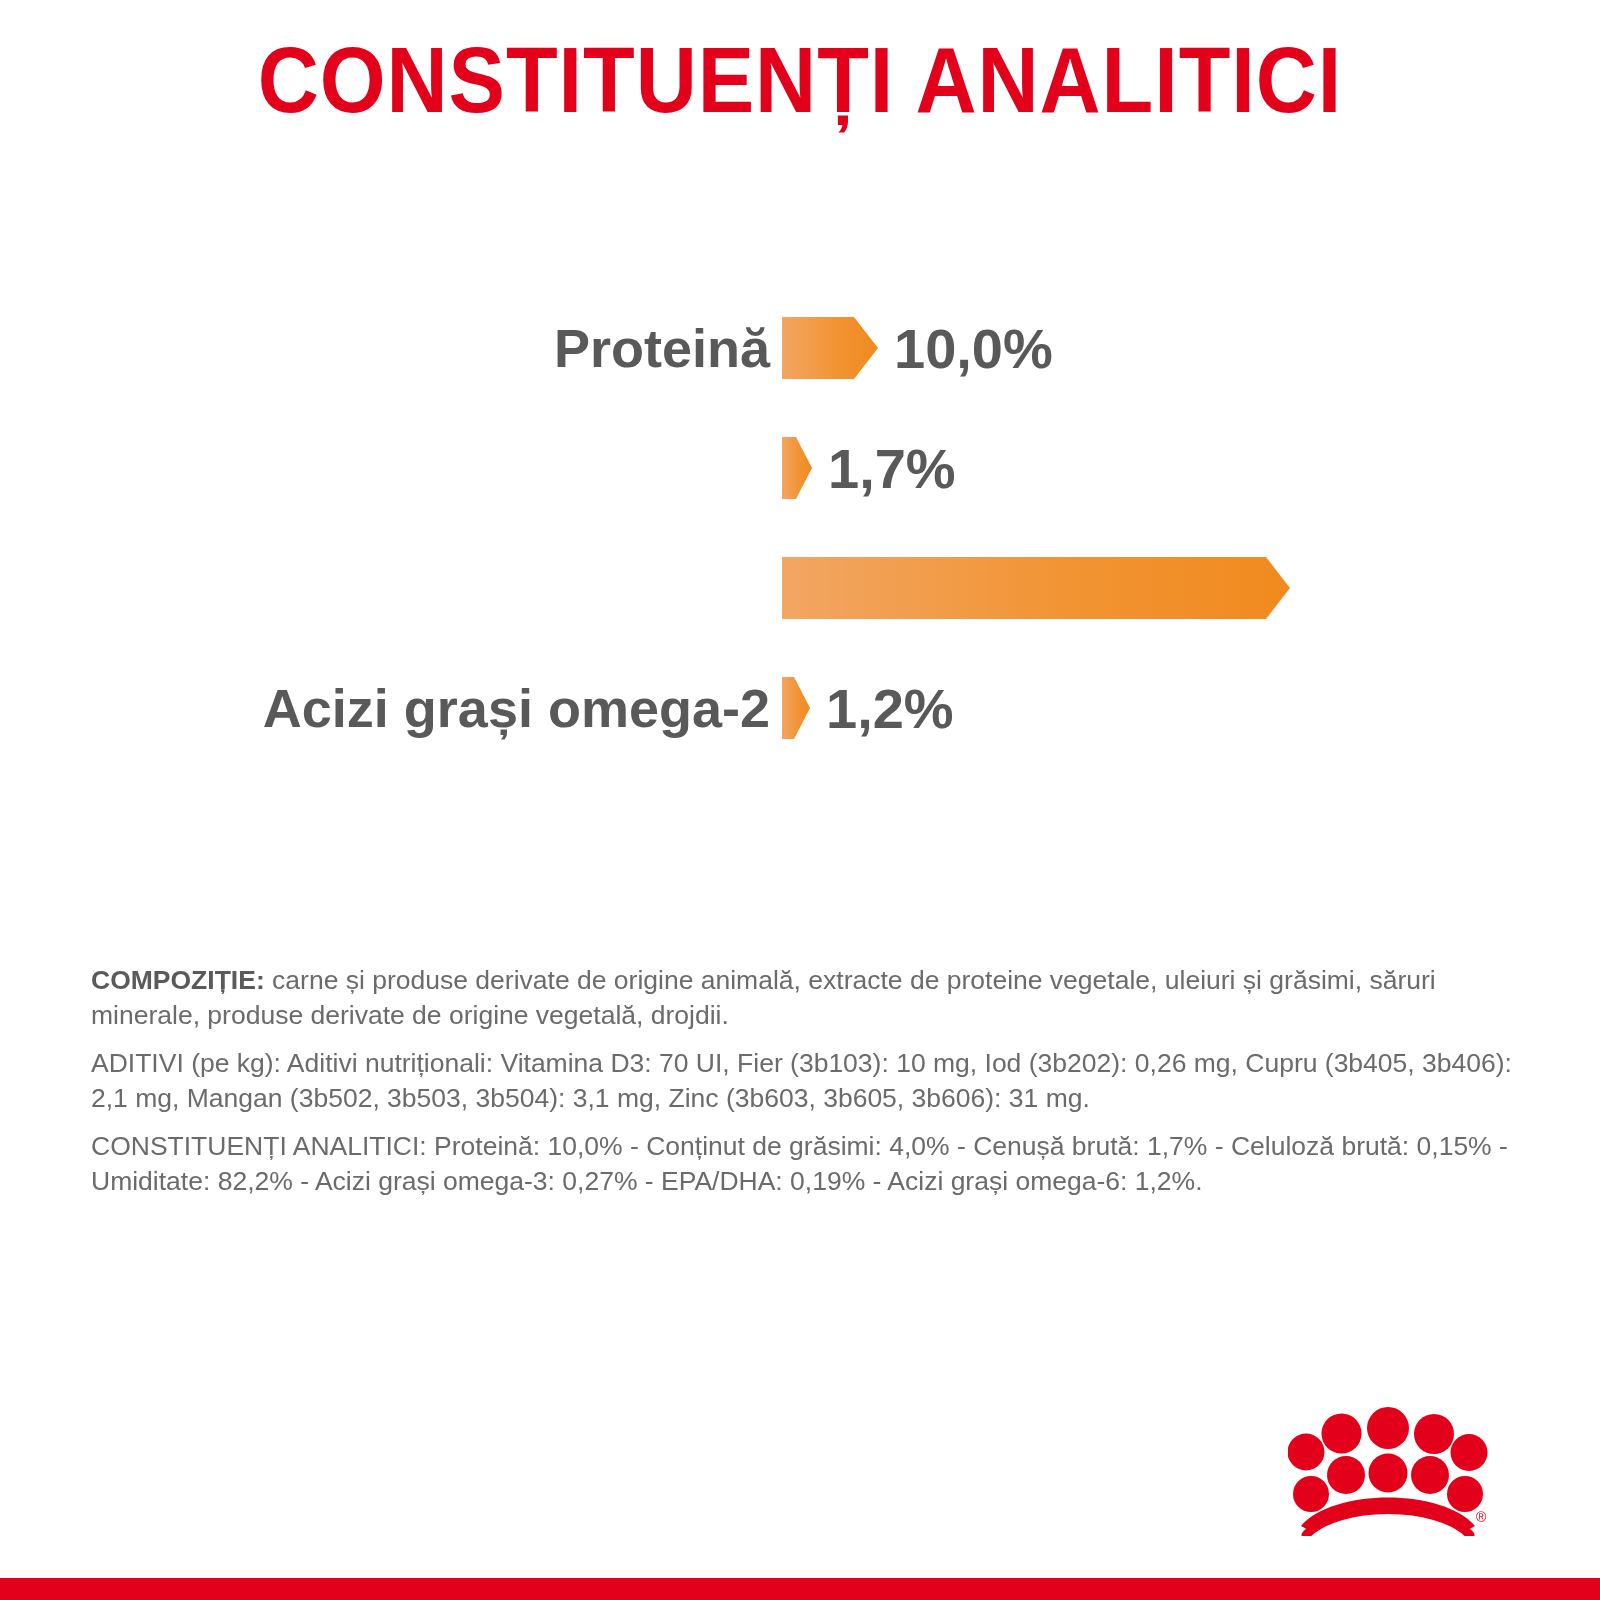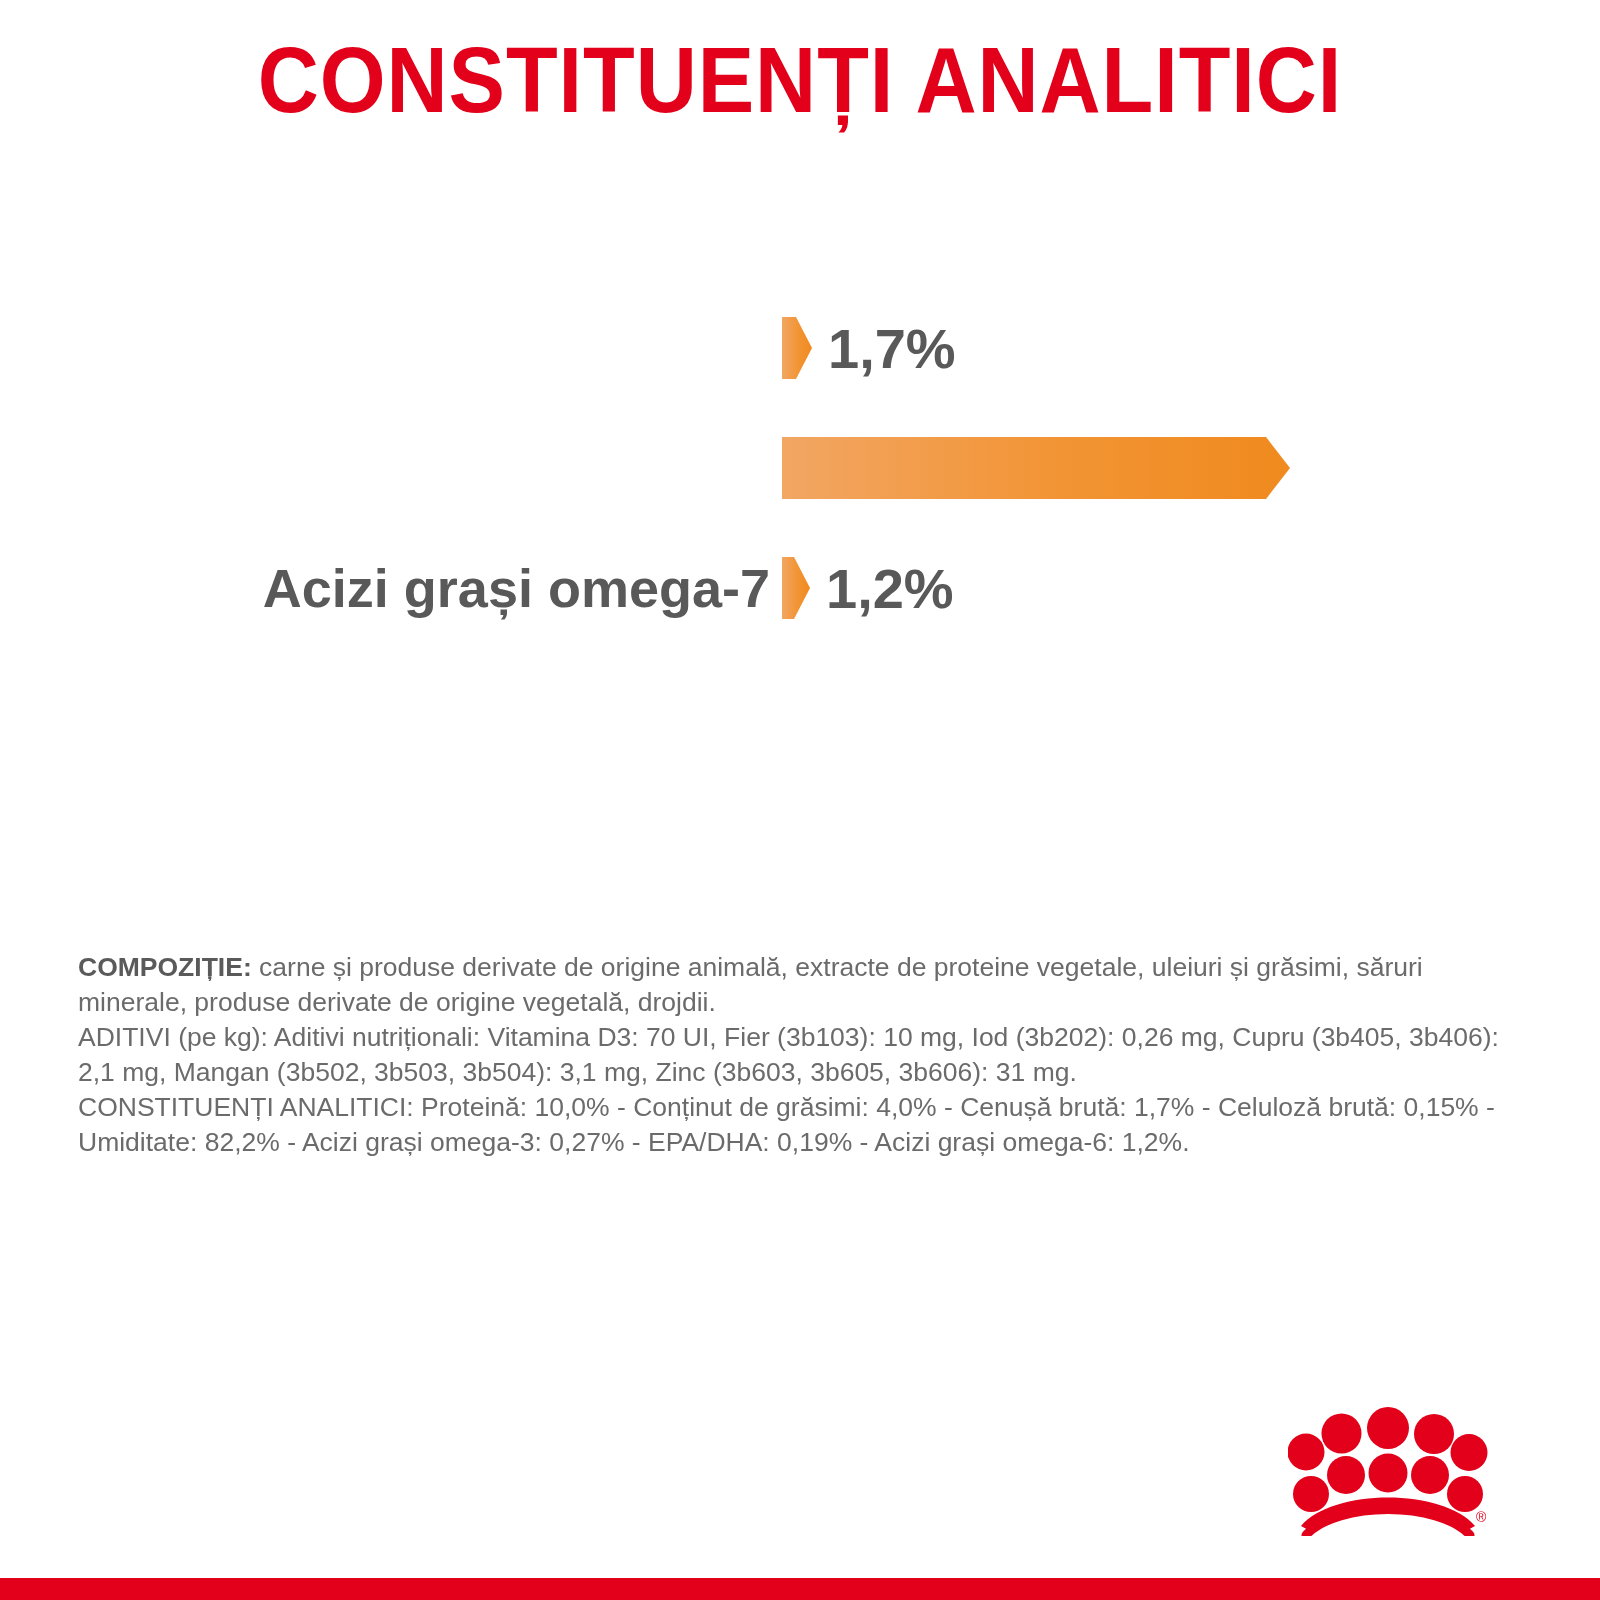--- a/index.html
+++ b/index.html
@@ -93,21 +93,21 @@
     position: absolute;
     left: 78px;
     top: 950px;
     width: 1452px;
     color: #6b6b6b;
     font-family: "Liberation Sans Narrow", "Liberation Sans", sans-serif;
     font-size: 26.5px;
     line-height: 1.32;
   }
   .composition p {
-    margin: 0;
+    margin: 13px;
   }
   .composition .lead {
     font-weight: 700;
     color: #5a5a5a;
   }
 
   
   .logo {
     position: absolute;
     left: 1288px;
@@ -127,37 +127,44 @@
     background: #e2001a;
   }
 </style>
 </head>
 <body>
 
 <div class="title">CONSTITUENȚI ANALITICI</div>
 
 <div class="rows">
 
+  <div class="row">
+    <div class="label-slot">Proteină</div>
+    <div class="bar-slot">
+      <div class="bar" style="width:96px"></div>
+    </div>
+    <div class="value-slot" style="left:894px">10,0%</div>
+  </div>
 
 
   <div class="row">
     <div class="bar-slot">
       <div class="bar tiny" style="width:30px"></div>
     </div>
     <div class="value-slot" style="left:828px">1,7%</div>
   </div>
 
   <div class="row">
     <div class="bar-slot">
       <div class="bar" style="width:508px"></div>
     </div>
   </div>
 
   <div class="row">
-    <div class="label-slot">Acizi grași omega-7</div>
+    <div class="label-slot">Acizi grași omega-2</div>
     <div class="bar-slot">
       <div class="bar tiny" style="width:28px"></div>
     </div>
     <div class="value-slot" style="left:826px">1,2%</div>
   </div>
 
 </div>
 
 <div class="composition">
   <p><span class="lead">COMPOZIȚIE:</span><span> carne și produse derivate de origine animală, extracte de proteine vegetale, uleiuri și grăsimi, săruri minerale, produse derivate de origine vegetală, drojdii.</span></p>

